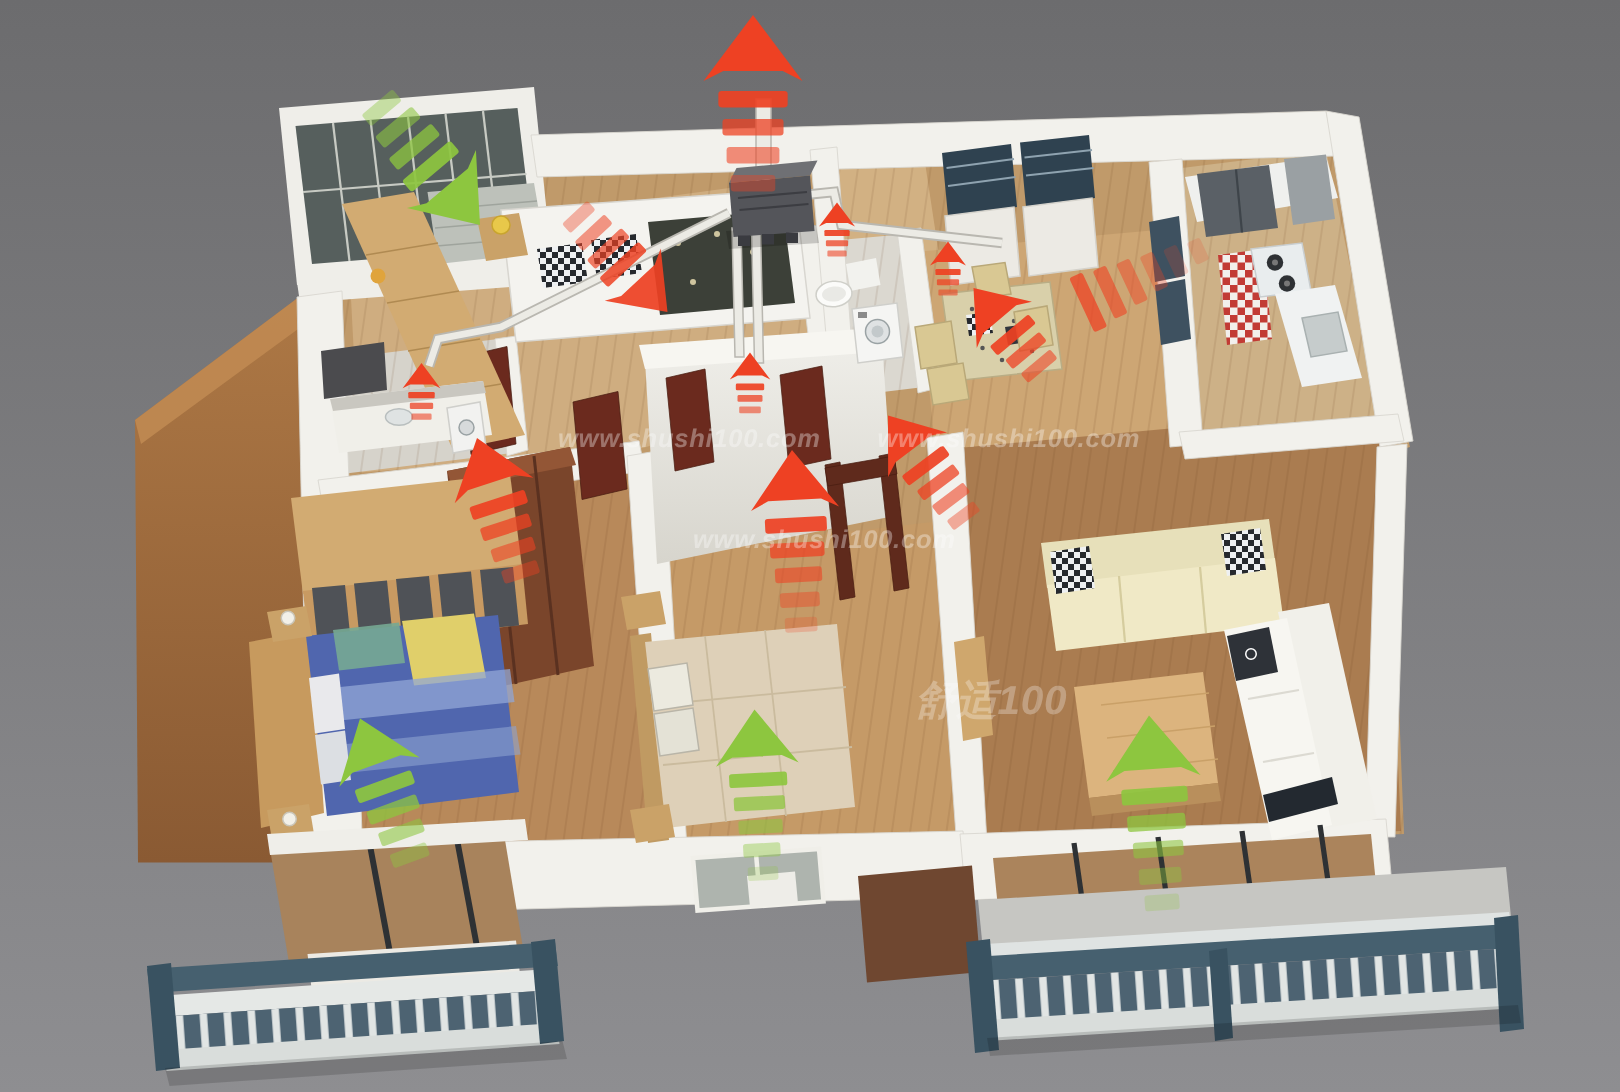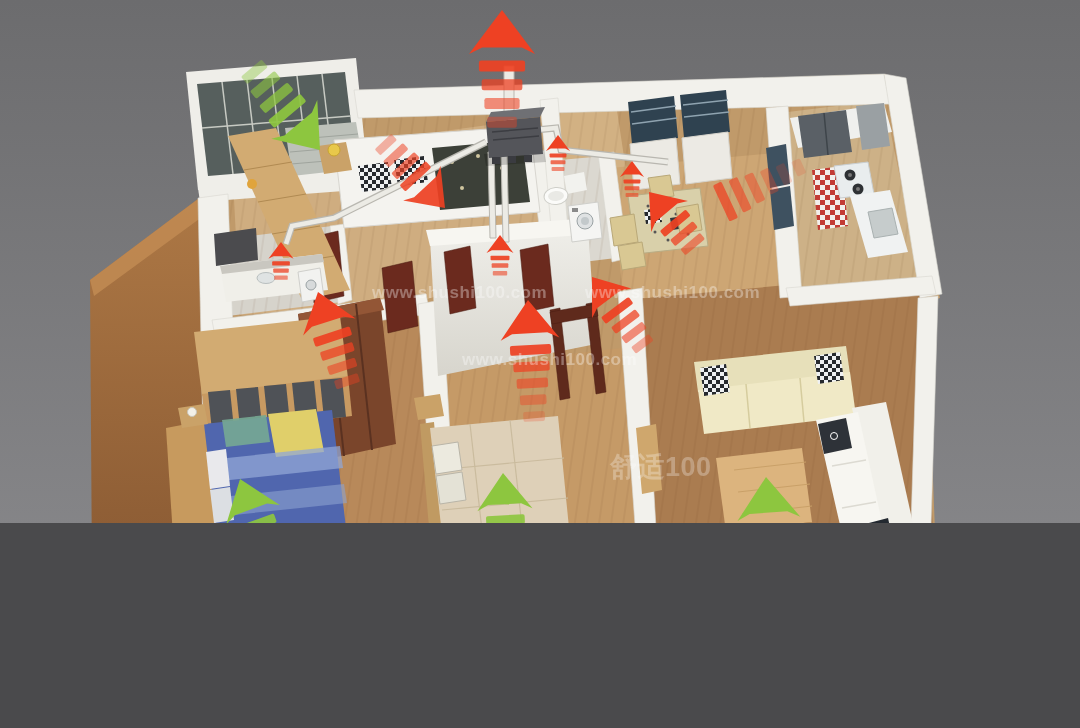--- a/index.html
+++ b/index.html
@@ -1,16 +1,16 @@
 <!DOCTYPE html>
 <html><head>
 <meta charset="utf-8">
 <style>
   html,body{margin:0;padding:0;background:#4a4a4c;}
-  .stage{width:1080px;height:523px;position:relative;overflow:hidden;margin:0 auto;}
+  .stage{width:1080px;height:728px;position:relative;overflow:hidden;margin:0 auto;font-style:italic;}
   svg{display:block;}
   .wm{fill:#ffffff;font-family:"Liberation Sans",sans-serif;font-weight:bold;letter-spacing:.5px;}
 </style>
 </head>
 <body>
 
 <div class="stage">
 <svg width="1080" height="728" viewBox="0 0 1080 728">
   <defs>
     <linearGradient id="bgGrad" x1="0" y1="0" x2="0" y2="1">

